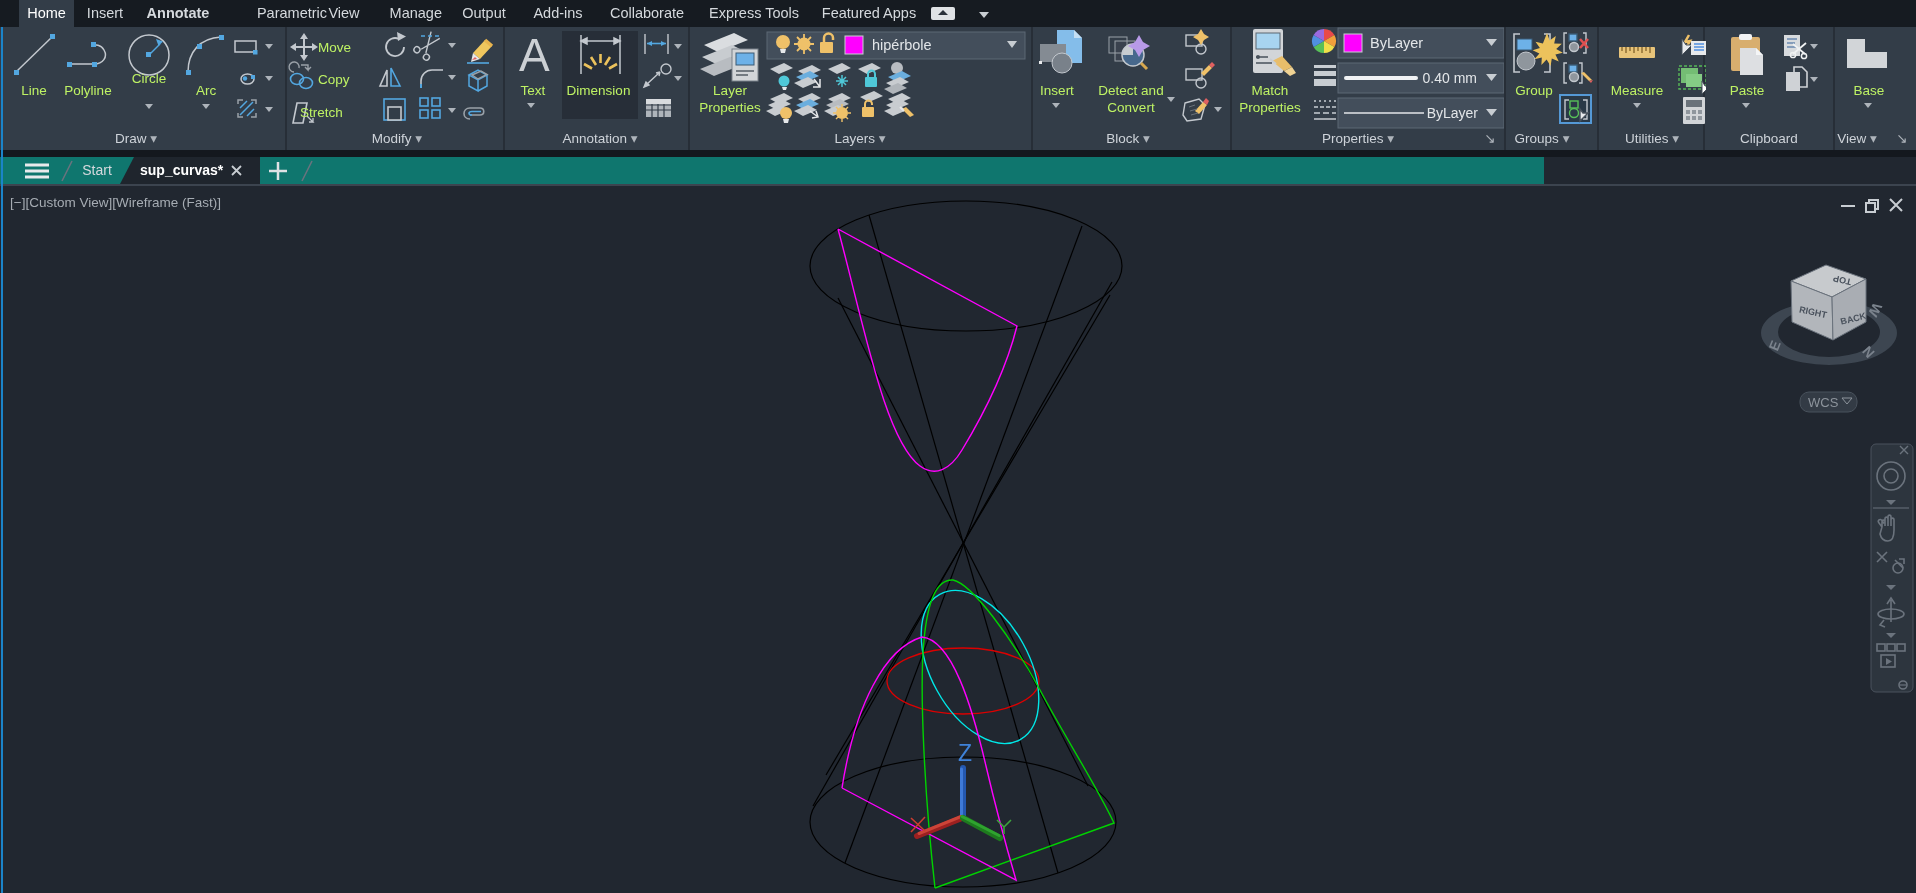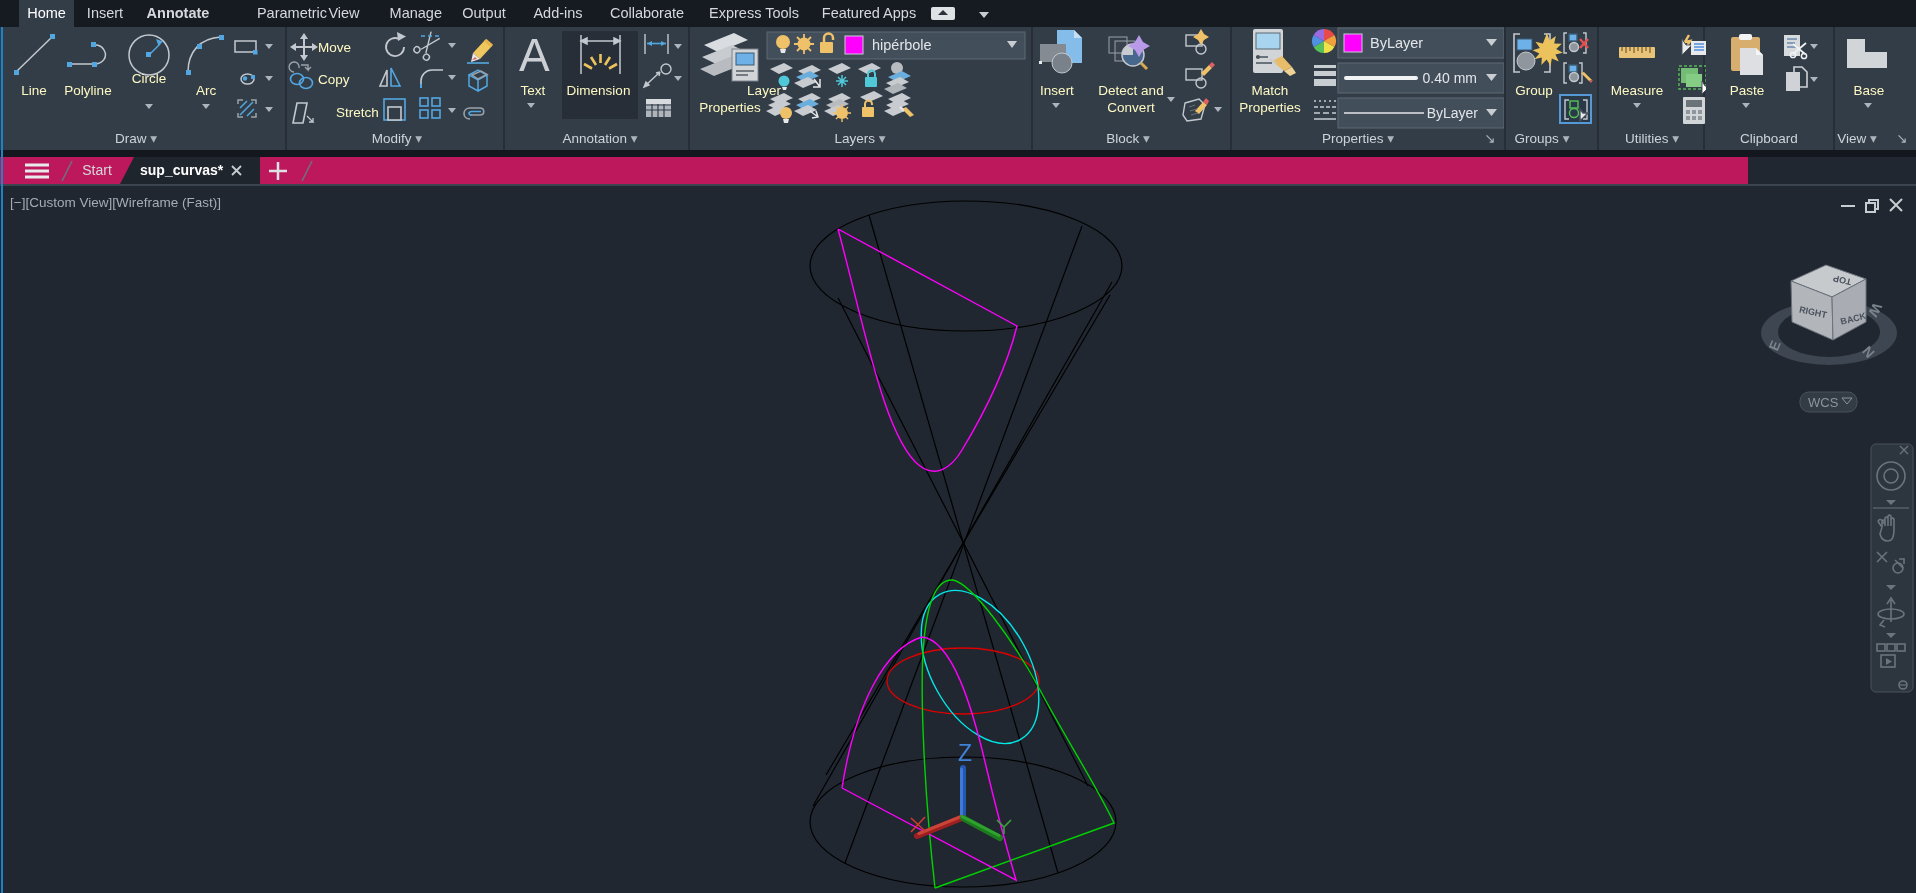--- a/index.html
+++ b/index.html
@@ -7,25 +7,25 @@
      font-family:"Liberation Sans",sans-serif;-webkit-font-smoothing:antialiased;}
 .abs{position:absolute;}
 
 #menubar{position:absolute;left:0;top:0;width:1916px;height:27px;background:#161b21;}
 .mtab{position:absolute;top:0;height:27px;line-height:27px;color:#d5d9dd;font-size:14.5px;text-align:center;}
 .mtab.active{background:#333d48;color:#ffffff;}
 
 #ribbon{position:absolute;left:0;top:27px;width:1916px;height:123px;background:#333d48;}
 #ribbon .sep{position:absolute;top:0;width:2px;height:123px;background:#272e37;}
 .plabel{position:absolute;bottom:4px;height:15px;line-height:15px;font-size:13.5px;color:#ced3d9;text-align:center;white-space:nowrap;}
-.btnlabel{position:absolute;font-size:13.5px;color:#fef9c3;text-align:center;white-space:nowrap;}
+.btnlabel{position:absolute;font-size:13.5px;color:#bef264;text-align:center;white-space:nowrap;}
 .dropdown{position:absolute;width:0;height:0;border-left:4px solid transparent;border-right:4px solid transparent;border-top:5px solid #aeb4bb;}
 
 #strip{position:absolute;left:0;top:150px;width:1916px;height:7px;background:#14181e;}
-#tabbar{position:absolute;left:0;top:157px;width:1748px;height:27px;background:#be185d;}
+#tabbar{position:absolute;left:0;top:157px;width:1544px;height:27px;background:#0f766e;}
 #tabhl{position:absolute;left:0;top:184px;width:1916px;height:2px;background:#3c444f;}
 
 #canvas{position:absolute;left:0;top:186px;width:1916px;height:707px;background:#212730;}
 #blueedge{position:absolute;left:1px;top:27px;width:2px;height:866px;background:#1b84c9;}
 #vplabel{position:absolute;left:10px;top:195px;font-size:13.5px;color:#a6acb3;}
 </style>
 </head>
 <body>
 <div id="menubar">
   <div class="mtab active" style="left:19px;width:55px;">Home</div>
@@ -158,21 +158,21 @@
       <path d="M0,6 l9,-5 9,5 -9,5 z M0,6 v11 l9,5 v-11 M18,6 v11 l-9,5"></path>
       <path d="M3,6 l9,-4 6,3.4 -9,4.6 z" stroke="#9aa1a8"></path>
     </g>
     <g stroke="#9aa1a8" fill="none" stroke-width="1.6" transform="translate(15,0)">
       <path d="M168,92 c-8,0 -8,-11 0,-11 h10 c5,0 5,7 0,7 h-10"></path>
       <path d="M170,88 c-4,0 -4,-3.5 0,-3.5 h9" stroke="#53a7e0"></path>
     </g>
   </svg>
   <div class="btnlabel" style="left:318px;top:13px;width:44px;text-align:left;">Move</div>
   <div class="btnlabel" style="left:318px;top:45px;width:44px;text-align:left;">Copy</div>
-  <div class="btnlabel" style="left:336px;top:78px;width:54px;text-align:left;">Stretch</div>
+  <div class="btnlabel" style="left:300px;top:78px;width:54px;text-align:left;">Stretch</div>
   <div class="dropdown" style="left:448px;top:16px;"></div>
   <div class="dropdown" style="left:448px;top:48px;"></div>
   <div class="dropdown" style="left:448px;top:81px;"></div>
 
   <div class="abs" style="left:562px;top:4px;width:76px;height:88px;background:#272e38;"></div>
   <svg class="abs" style="left:506px;top:0;" width="182" height="123">
     <text x="13" y="44" font-size="46" fill="#ccd0d4" font-family="Liberation Sans">A</text>
     <g stroke="#c3c8ce" fill="none" stroke-width="1.5">
       <line x1="75" y1="8" x2="75" y2="47"></line>
         <line x1="114" y1="8" x2="114" y2="47"></line>
@@ -269,21 +269,21 @@
       <path d="M170,70 l14,-6 9,5 -14,6 z" fill="#c8ccd0"></path>
       <rect x="172" y="80" width="12" height="10" rx="1" fill="#efc169"></rect>
         <path d="M175,80 v-3 a3.5,3.5 0 0 1 7,0 v1" stroke="#efc169" stroke-width="2" fill="none"></path>
       <path d="M198,72 l14,-6 9,5 -14,6 z" fill="#c8ccd0"></path>
         <path d="M196,78 l14,-6 9,5 -14,6 z" fill="#c8ccd0"></path>
         <path d="M194,84 l14,-6 9,5 -14,6 z" fill="#c8ccd0"></path>
       <path d="M212,82 l8,8 l4,-2 -8,-8 z" fill="#efc169"></path>
         <path d="M210,80 l4,4" stroke="#e6e8ea" stroke-width="2"></path>
     </g>
   </svg>
-  <div class="btnlabel" style="left:734px;top:56px;width:60px;">Layer</div>
+  <div class="btnlabel" style="left:700px;top:56px;width:60px;">Layer</div>
   <div class="btnlabel" style="left:690px;top:73px;width:80px;">Properties</div>
 
   <svg class="abs" style="left:1033px;top:0;" width="197" height="123">
     <g>
       <path d="M24,3 h17 l8,8 v25 h-25 z" fill="#84bdea"></path>
       <path d="M41,3 l0,8 8,0 z" fill="#c4dff4"></path>
       <rect x="7" y="17" width="26" height="18" fill="#848b93"></rect>
         <rect x="6" y="34" width="3" height="3" fill="#e8eaec"></rect>
       <circle cx="29" cy="36" r="10" fill="#79818a" stroke="#c3c8ce"></circle>
     </g>

